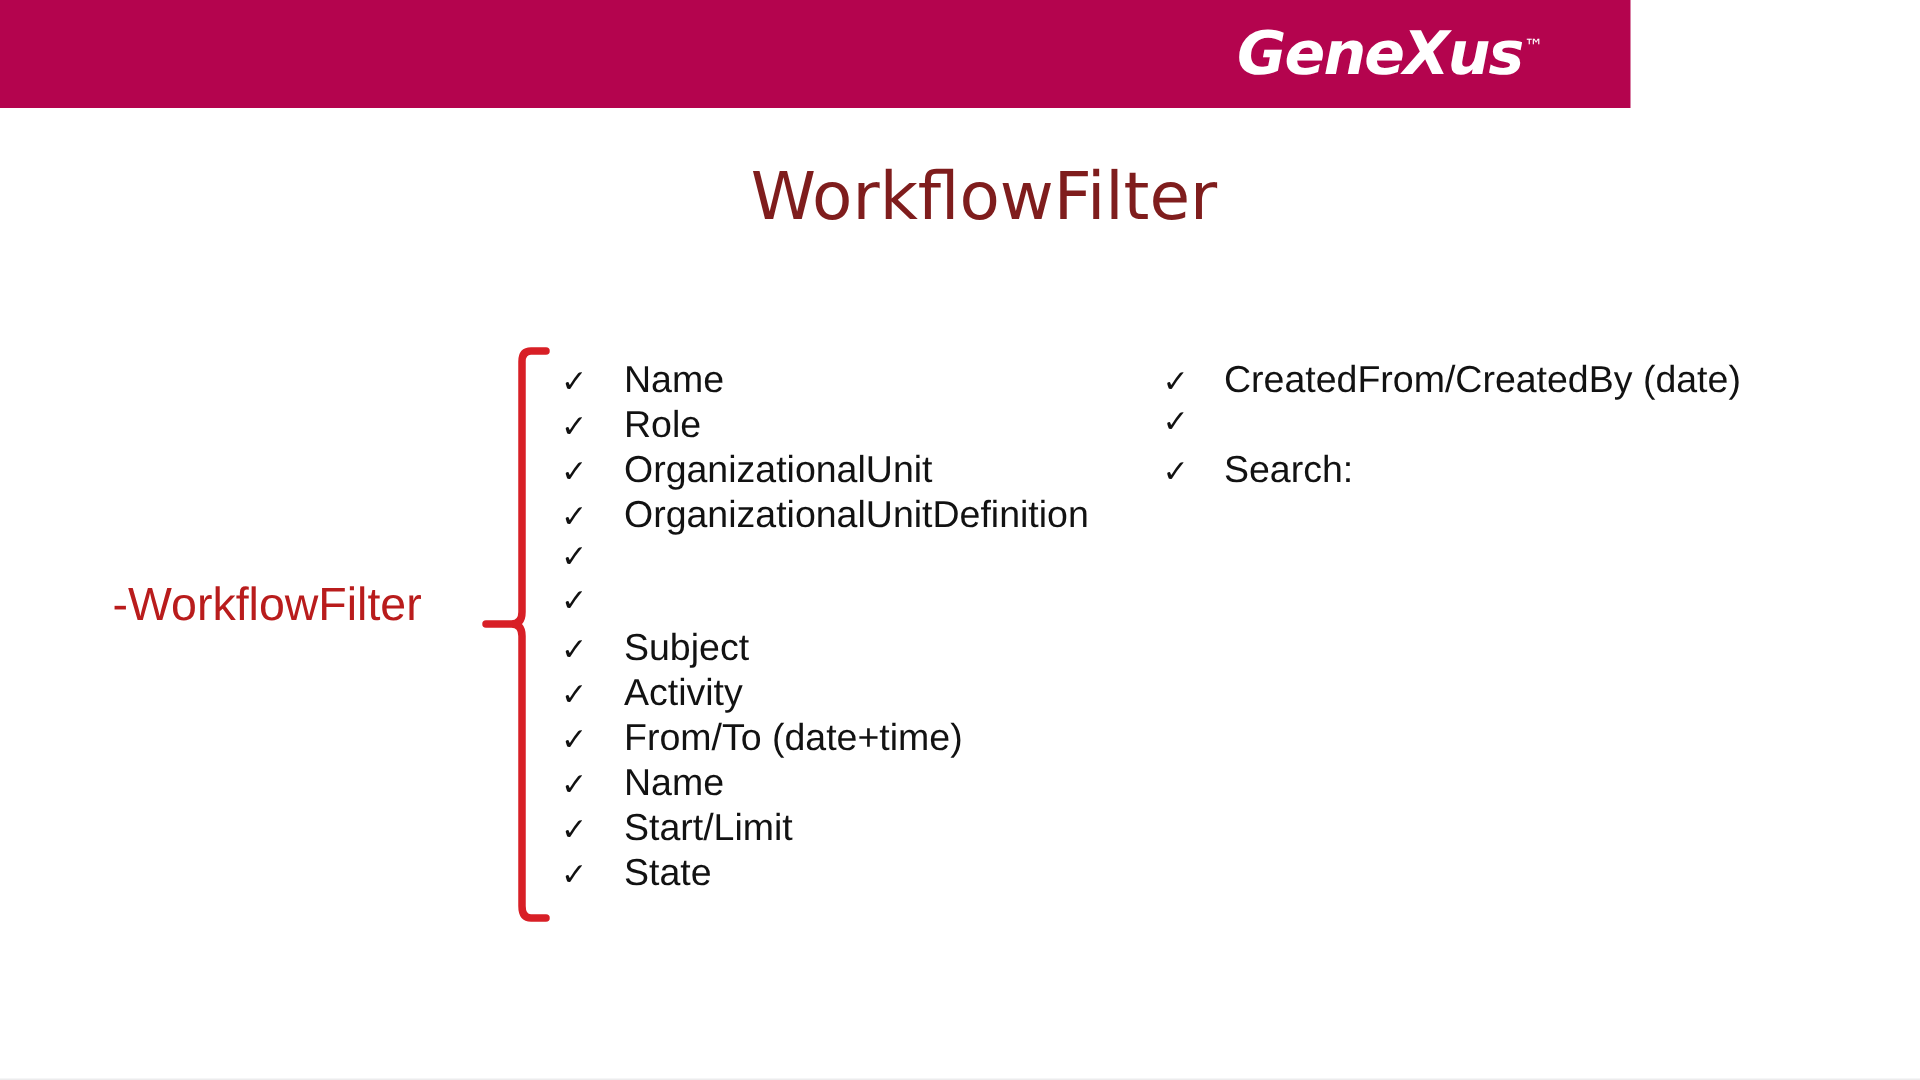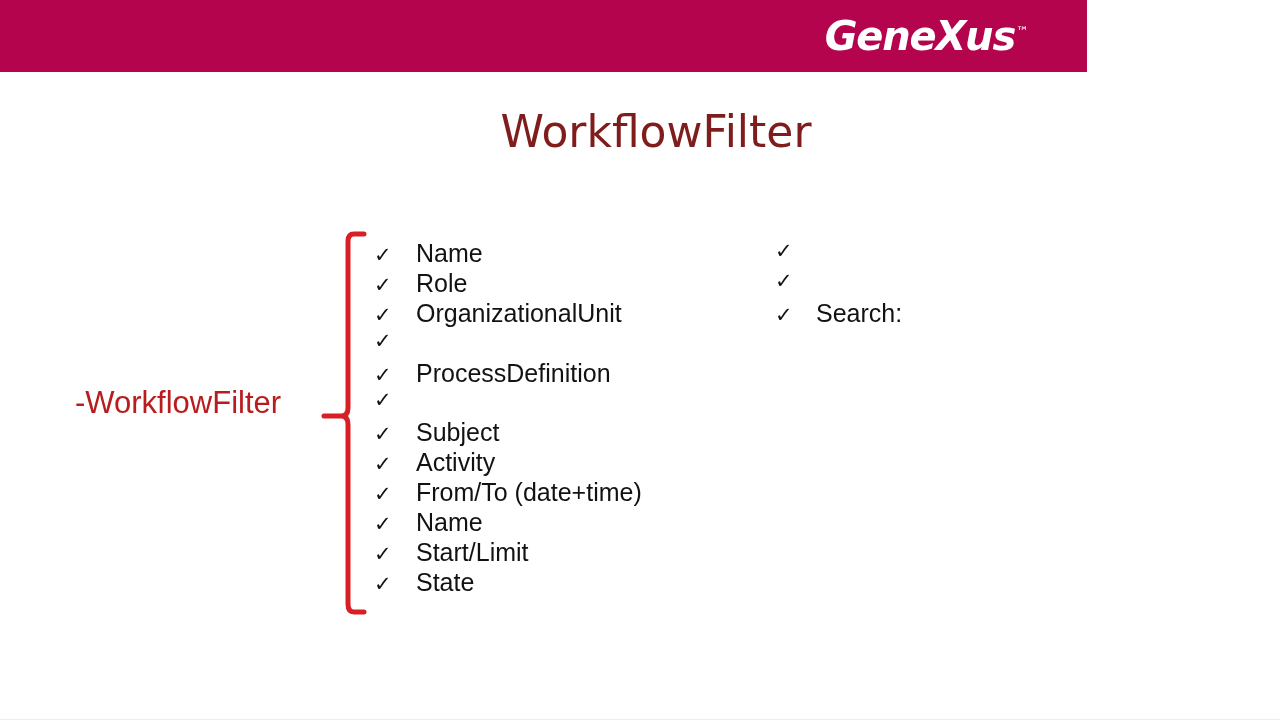--- a/index.html
+++ b/index.html
@@ -166,24 +166,24 @@
     <li class="check-item">
       <span class="check-mark">✓</span>
       <span class="check-label">Role</span>
     </li>
     <li class="check-item">
       <span class="check-mark">✓</span>
       <span class="check-label">OrganizationalUnit</span>
     </li>
     <li class="check-item">
       <span class="check-mark">✓</span>
-    </li>
-    <li class="check-item">
-      <span class="check-mark">✓</span>
-      <span class="check-label">ProcessDefinition</span>
+      <span class="check-label">OrganizationalUnitDefinition</span>
+    </li>
+    <li class="check-item">
+      <span class="check-mark">✓</span>
     </li>
     <li class="check-item">
       <span class="check-mark">✓</span>
     </li>
     <li class="check-item">
       <span class="check-mark">✓</span>
       <span class="check-label">Subject</span>
     </li>
     <li class="check-item">
       <span class="check-mark">✓</span>
@@ -203,20 +203,21 @@
     </li>
     <li class="check-item">
       <span class="check-mark">✓</span>
       <span class="check-label">State</span>
     </li>
   </ul>
 
   <ul class="checklist" id="list-secondary">
     <li class="check-item">
       <span class="check-mark">✓</span>
+      <span class="check-label">CreatedFrom/CreatedBy (date)</span>
     </li>
     <li class="check-item">
       <span class="check-mark">✓</span>
     </li>
     <li class="check-item">
       <span class="check-mark">✓</span>
       <span class="check-label">Search:</span>
     </li>
   </ul>
 

